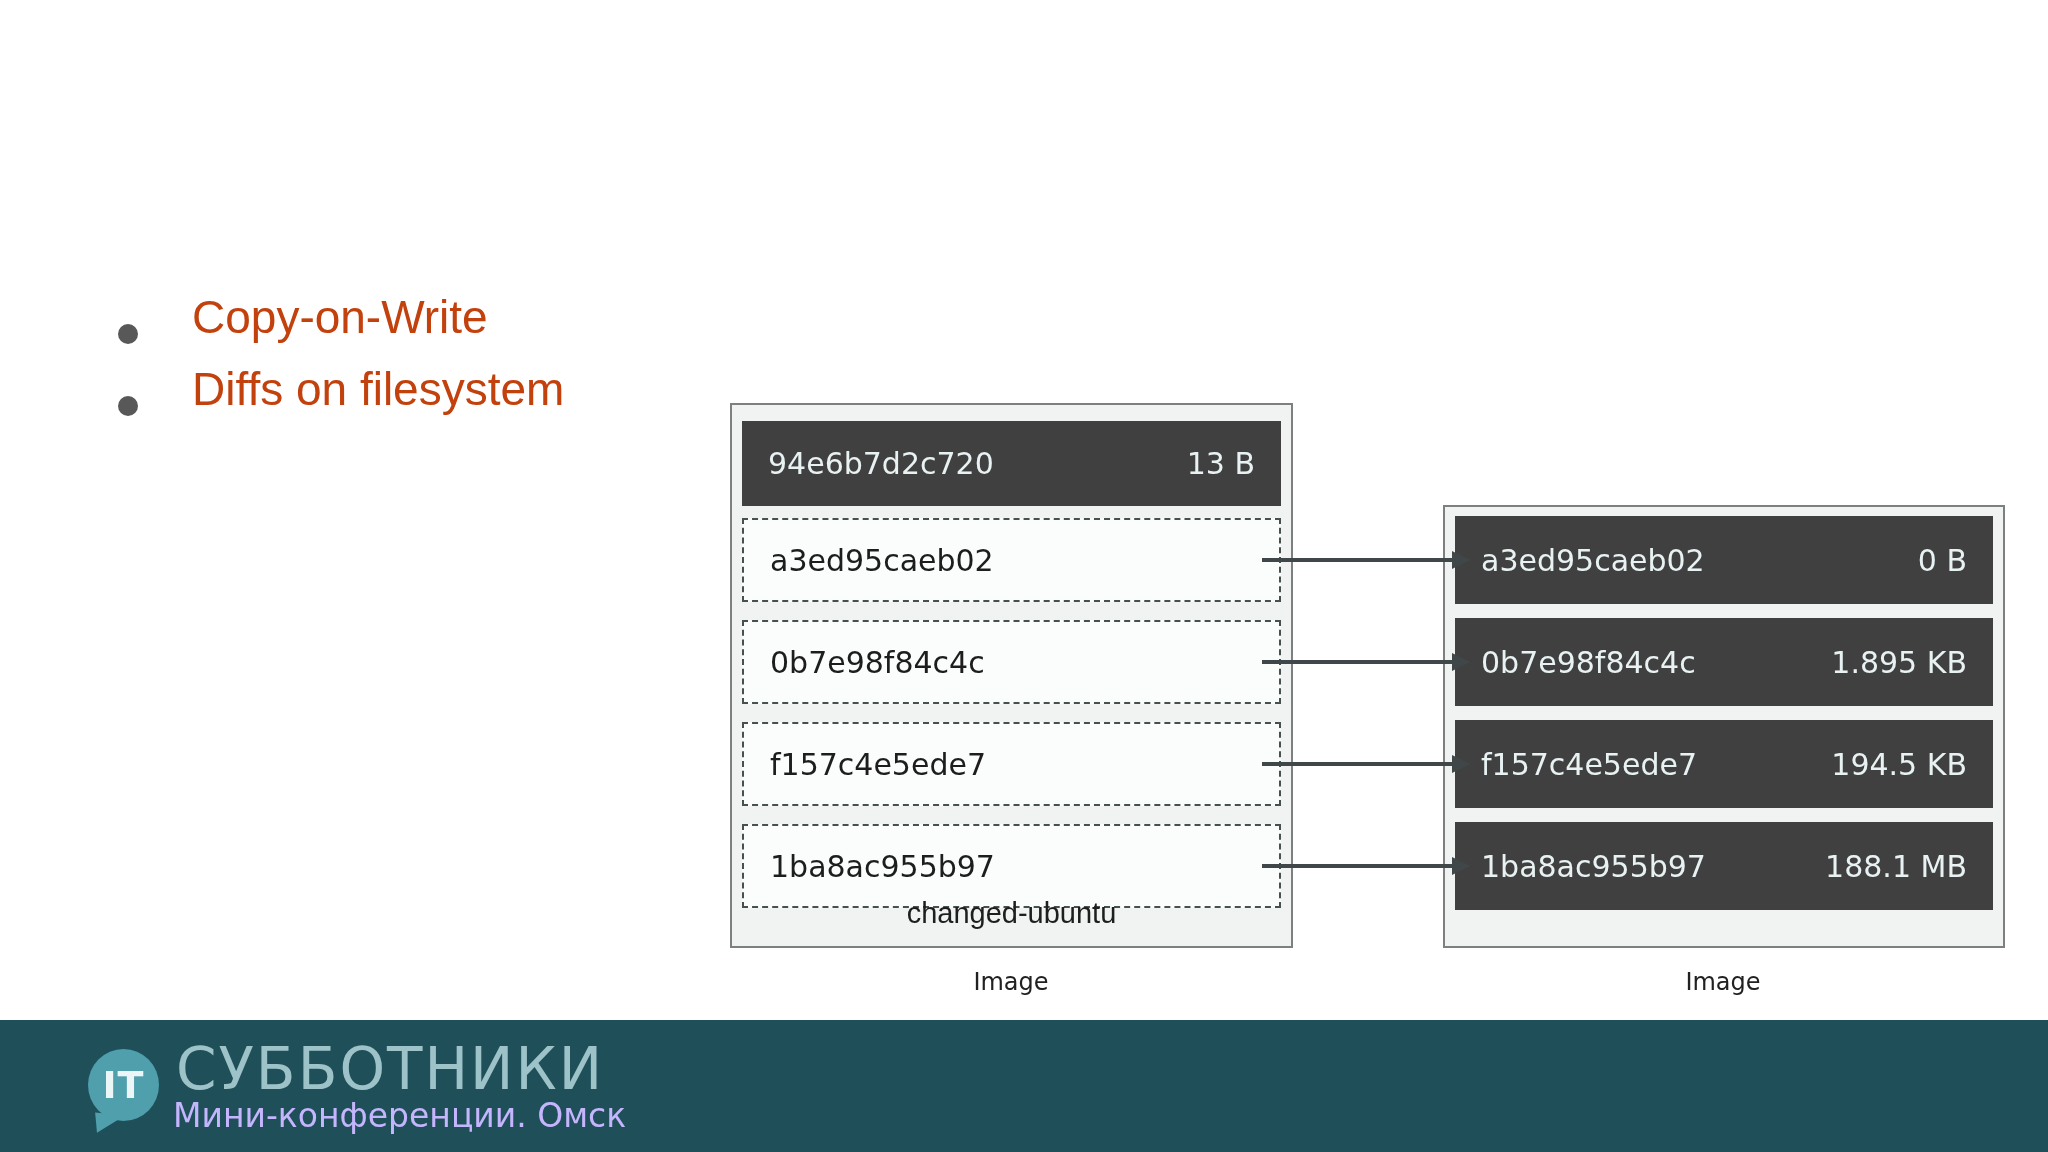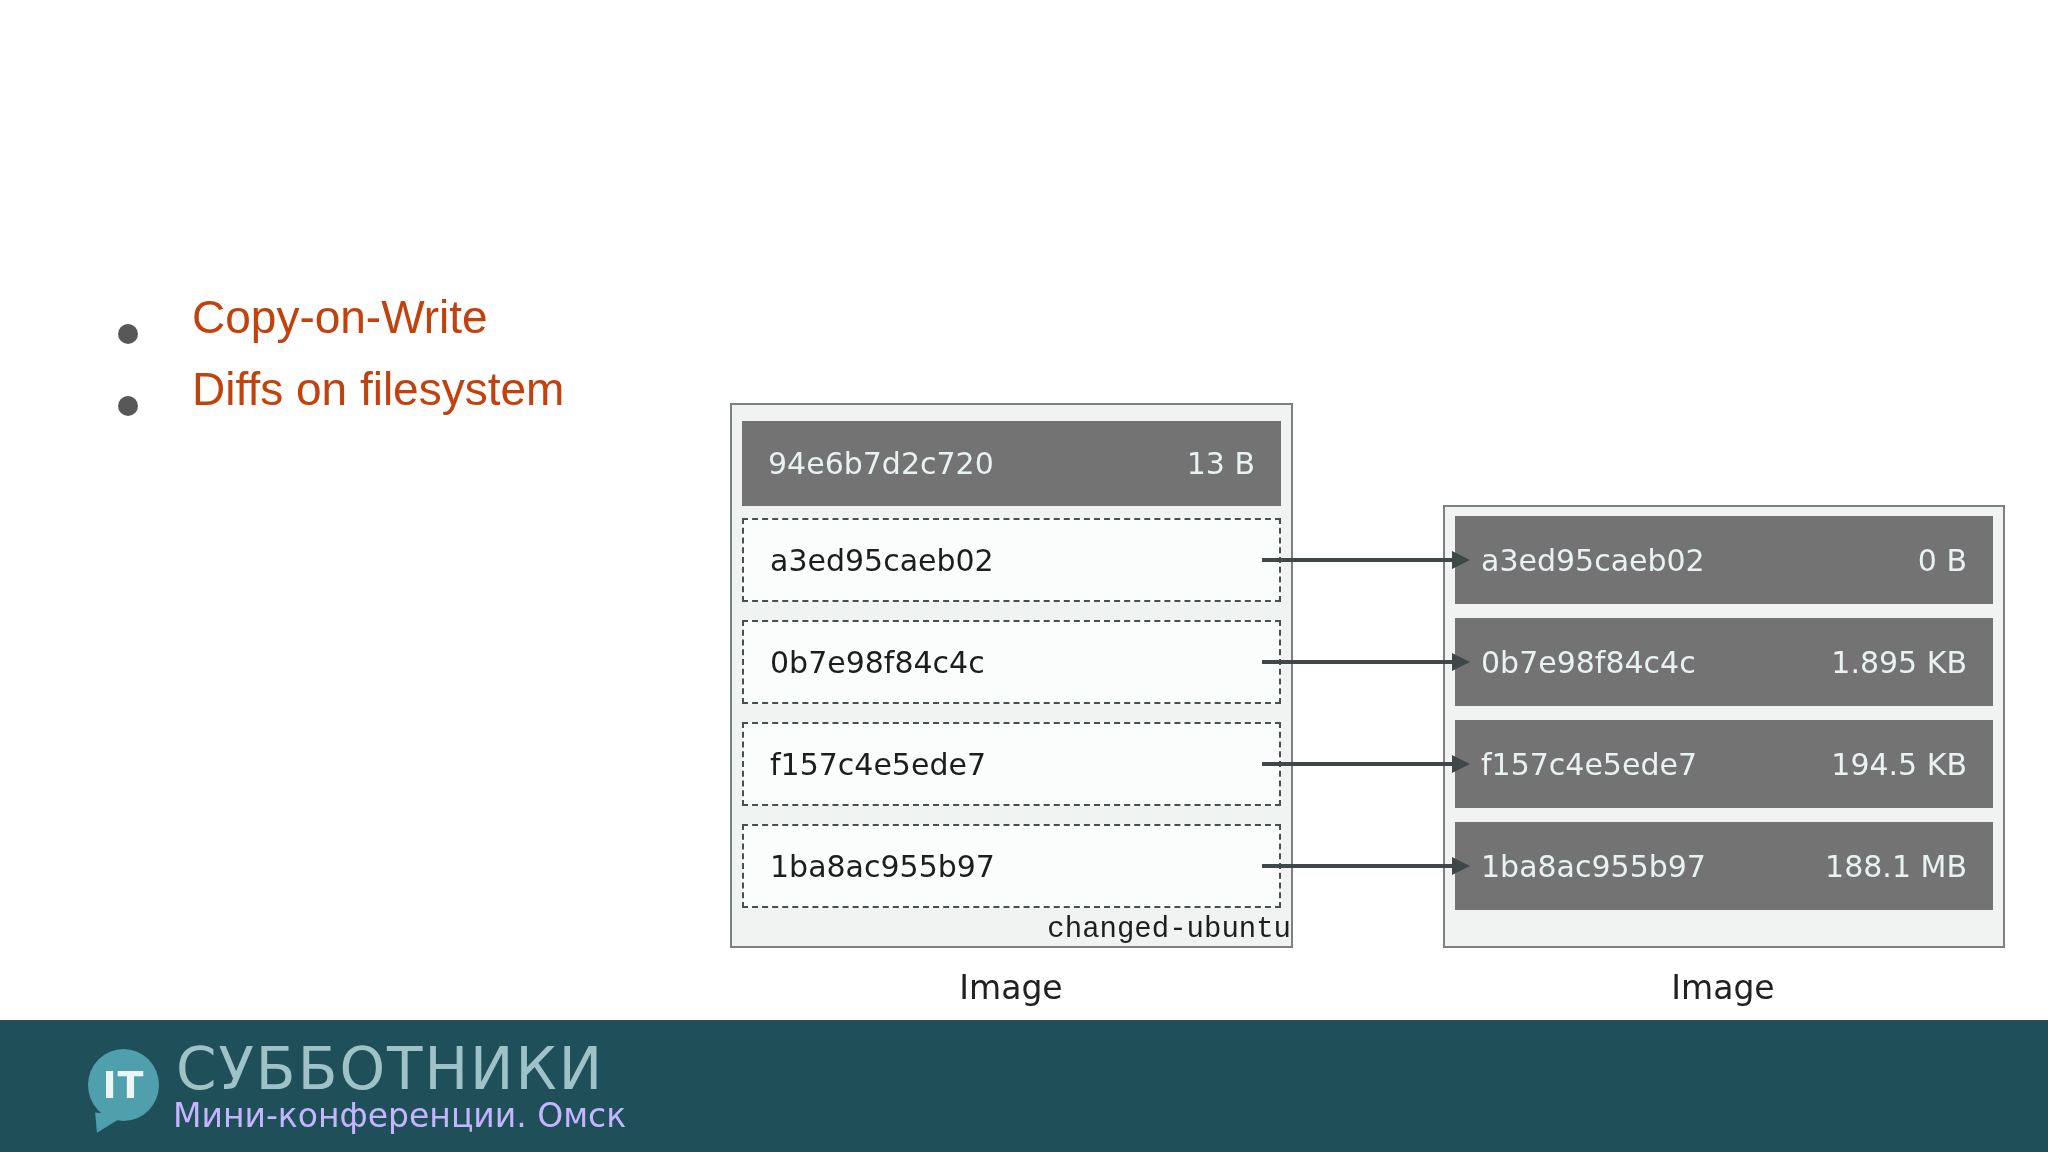--- a/index.html
+++ b/index.html
@@ -58,54 +58,54 @@
     left: 10px;
     right: 10px;
     box-sizing: border-box;
     display: flex;
     align-items: center;
     justify-content: space-between;
     font-family: "DejaVu Sans", sans-serif;
     font-size: 30px;
     padding: 0 26px;
   }
-  .layer-row.solid  { background: #737373; color: #E9F2F3; text-align: center; }
+  .layer-row.solid  { background: #404040; color: #E9F2F3; text-align: center; }
   .layer-row.dashed { background: #FBFDFD; border: 2px dashed #45504F; color: #1d1d1d; }
 
   
   .l-r1 { top: 16px;  height: 85px; }
   .l-r2 { top: 113px; height: 84px; }
   .l-r3 { top: 215px; height: 84px; }
   .l-r4 { top: 317px; height: 84px; }
   .l-r5 { top: 419px; height: 84px; }
 
   
   .r-r1 { top: 9px;   height: 88px; }
   .r-r2 { top: 111px; height: 88px; }
   .r-r3 { top: 213px; height: 88px; }
   .r-r4 { top: 315px; height: 88px; }
 
   .box-caption {
     position: absolute;
     left: 0;
     right: 0;
-    bottom: 0;
-    text-align: right;
-    font-family: Liberation Mono, monospace;
+    bottom: 16px;
+    text-align: center;
+    font-family: Liberation Sans, sans-serif;
     font-size: 29px;
     color: #1e1e1e;
   }
 
   .image-label {
     position: absolute;
     width: 300px;
     top: 968px;
     text-align: center;
     font-family: "DejaVu Sans", sans-serif;
-    font-size: 33px;
+    font-size: 24px;
     color: #212121;
   }
   .image-label.left-label  { left: 861px; }
   .image-label.right-label { left: 1573px; }
 
   
   .connector {
     position: absolute;
     left: 1262px;
     width: 190px;

